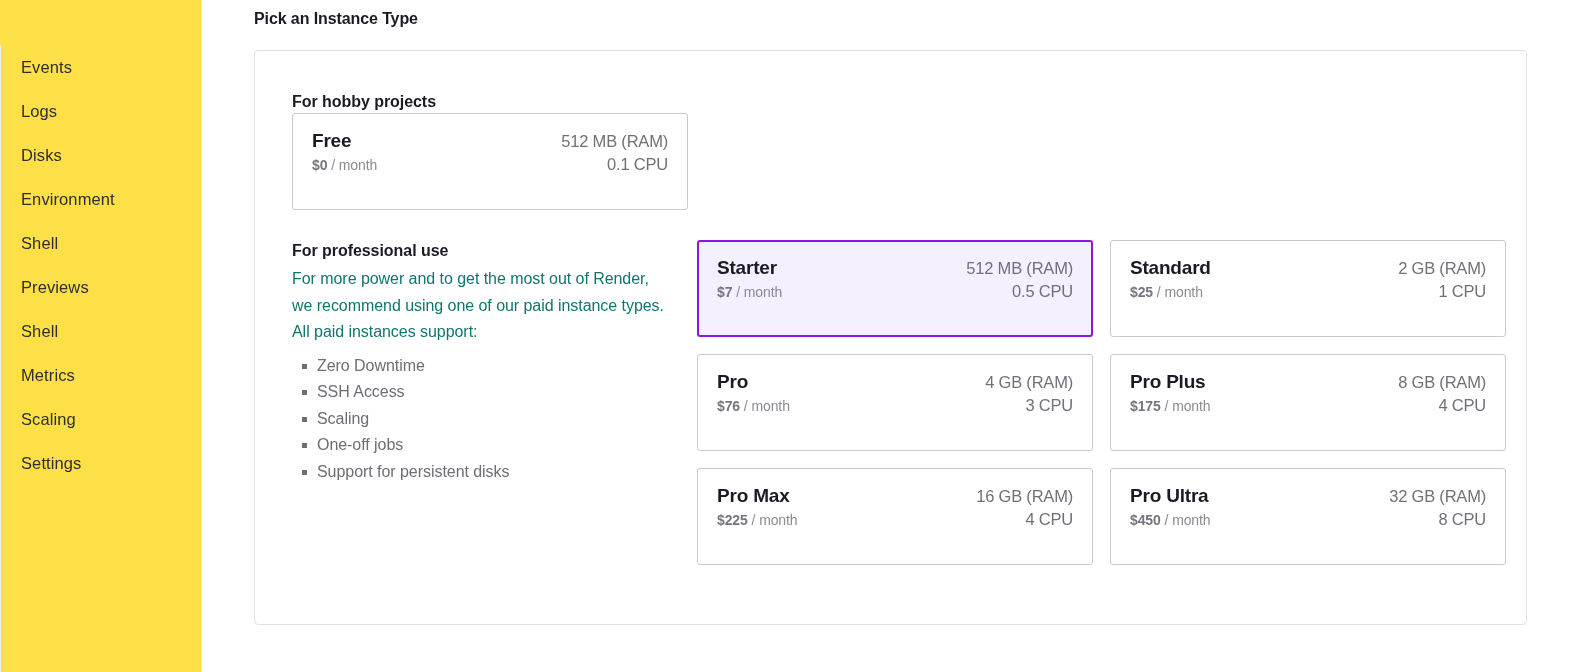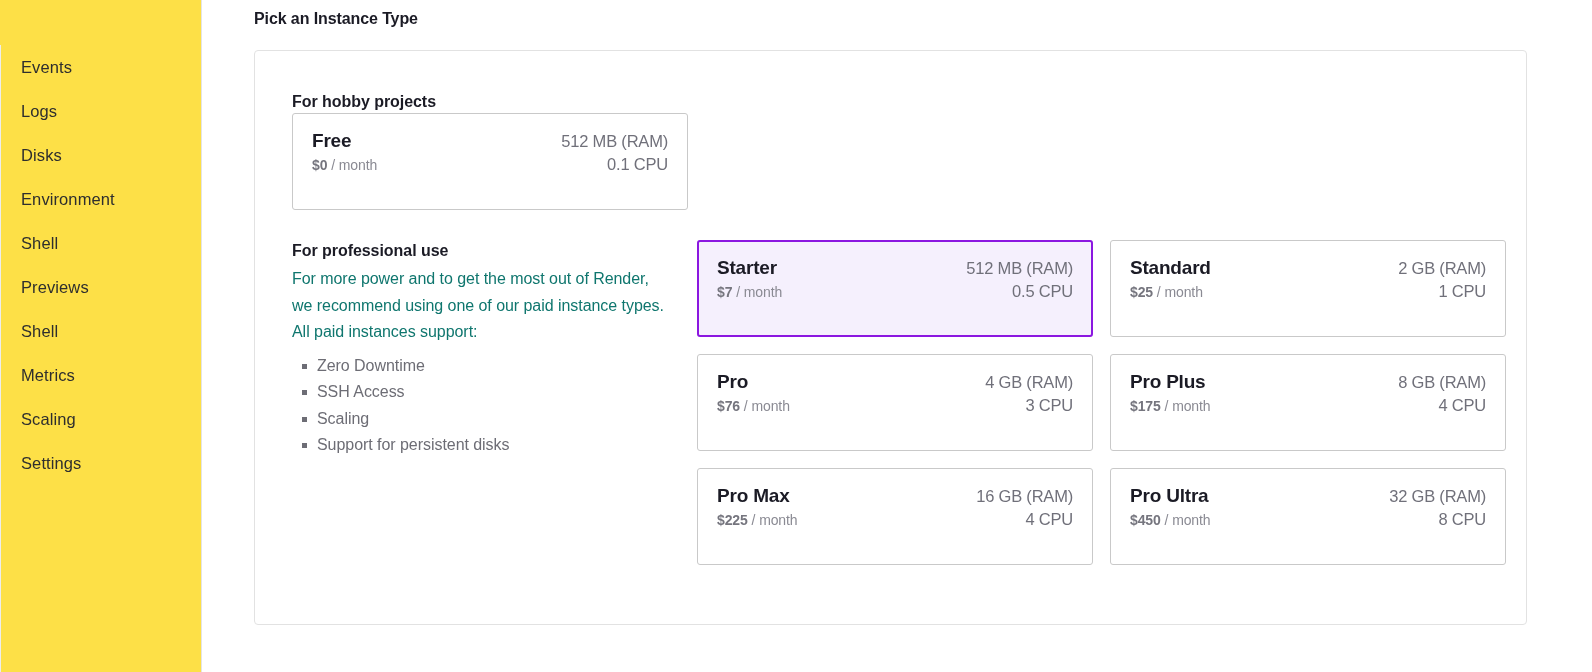--- a/index.html
+++ b/index.html
@@ -267,20 +267,21 @@
       </div>
 
       <div class="section section-pro">
         <div class="desc-col">
           <div class="desc-title">For professional use</div>
           <p class="desc-body">For more power and to get the most out of Render, we recommend using one of our paid instance types. All paid instances support:</p>
           <ul class="desc-list" id="feature-list">
               <li>Zero Downtime</li>
               <li>SSH Access</li>
               <li>Scaling</li>
+              <li>One-off jobs</li>
               <li>Support for persistent disks</li>
             </ul>
         </div>
         <div class="cards-col" id="pro-cards">
             <div class="card selected">
               <div class="card-row top">
                 <span class="card-name">Starter</span>
                 <span class="card-ram">512 MB (RAM)</span>
               </div>
               <div class="card-row bottom">

